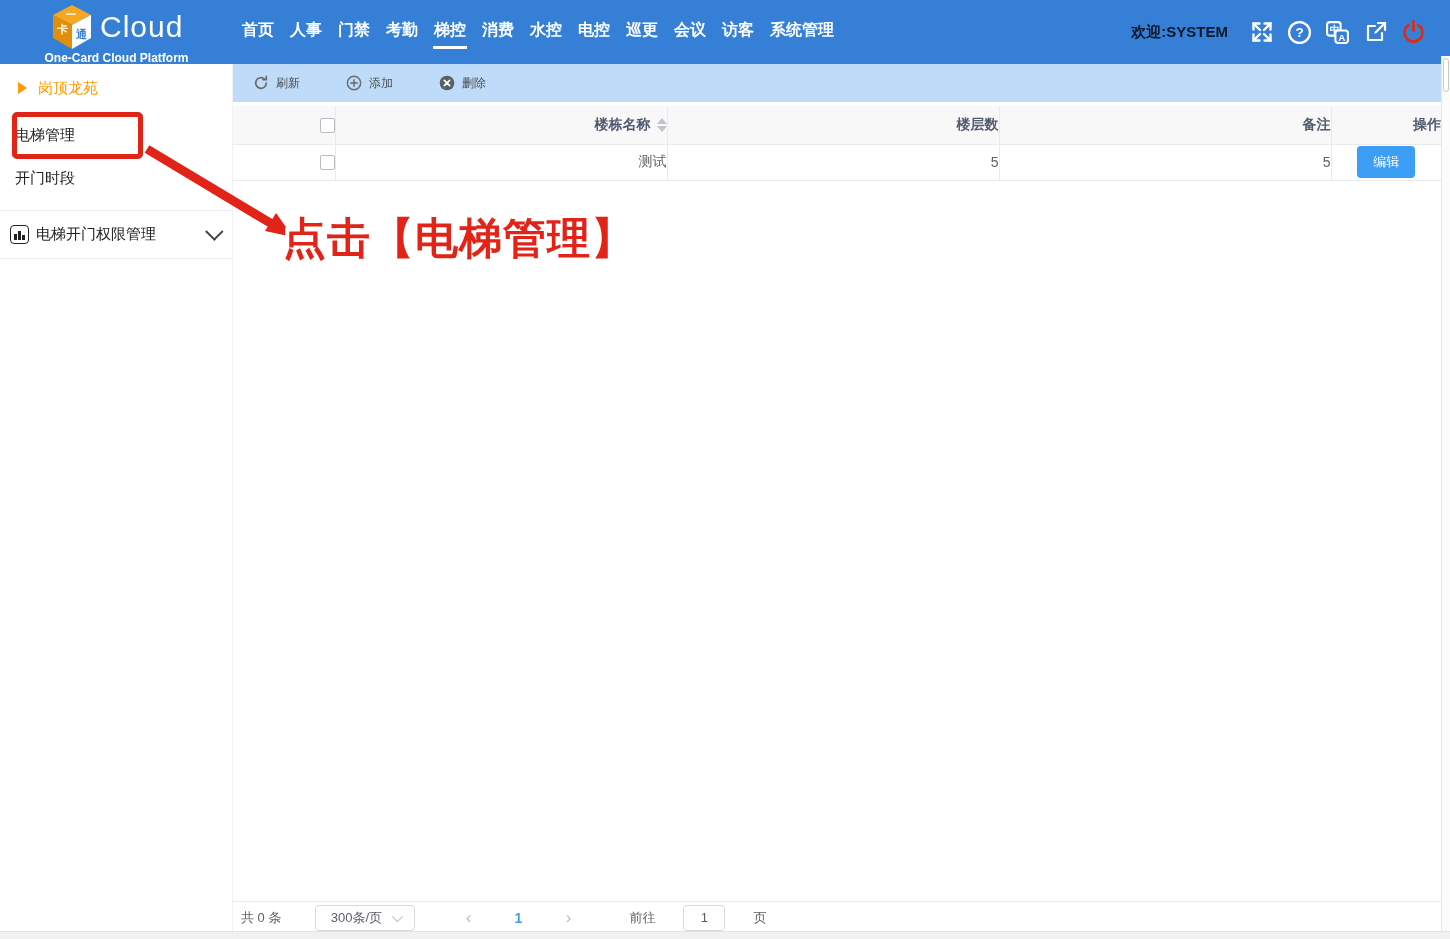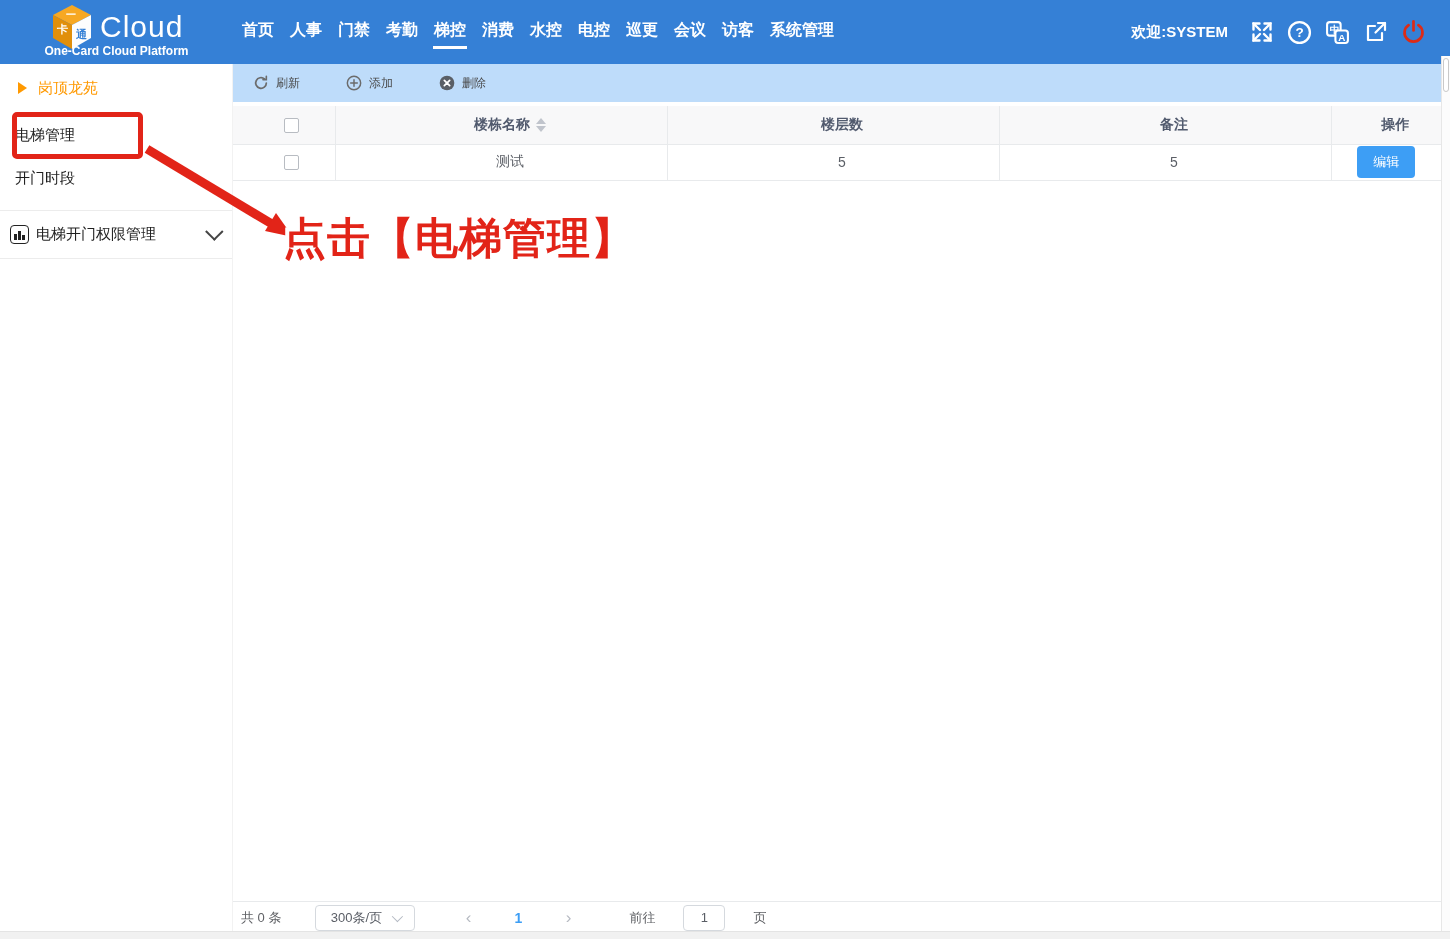--- a/index.html
+++ b/index.html
@@ -4,26 +4,26 @@
 <style>
   * { margin:0; padding:0; box-sizing:border-box; }
   html,body { width:1450px; height:939px; font-family:"Liberation Sans","DejaVu Sans",sans-serif; background:#fff; }
   .app { position:relative; width:1450px; height:939px; overflow:hidden; background:#fff; }
 
   
   .topbar { position:absolute; top:0; left:0; width:1450px; height:64px; background:#3580d6; display:flex; align-items:center; }
   .logo-block { width:233px; height:64px; position:relative; flex:0 0 auto; }
   .logo-row { position:absolute; top:4px; left:50px; display:flex; align-items:center; }
   .brand { color:#ffffff; font-size:30px; font-weight:400; margin-left:6px; letter-spacing:1px; }
-  .logo-sub { position:absolute; top:44px; left:0; width:233px; text-align:center; color:#fff; font-size:12px; font-weight:bold; }
+  .logo-sub { position:absolute; top:51px; left:0; width:233px; text-align:center; color:#fff; font-size:12px; font-weight:bold; }
   .topnav { display:flex; align-items:center; gap:14px; margin-left:8px; }
   .topnav .nav-item { color:#fff; font-size:16px; font-weight:bold; cursor:pointer; position:relative; padding:6px 1px 10px; }
   .topnav .nav-item.active::after { content:""; position:absolute; left:0; right:0; bottom:2px; height:3px; background:#fff; }
   .top-right { margin-left:auto; display:flex; align-items:center; gap:13px; padding-right:24px; }
-  .welcome { color:#ffffff; font-size:15px; font-weight:bold; margin-right:8px; }
+  .welcome { color:#0f172a; font-size:15px; font-weight:bold; margin-right:8px; }
   .tico { width:25px; height:25px; display:flex; align-items:center; justify-content:center; cursor:pointer; }
   .tico svg { display:block; }
 
   
   .sidebar { position:absolute; top:64px; left:0; width:233px; bottom:0; background:#fff; border-right:1px solid #f2f2f2; }
   .side-group-title { height:48px; display:flex; align-items:center; padding-left:18px; color:#ff9900; font-size:15px; cursor:pointer; }
   .tri-right { width:0; height:0; border-left:9px solid #ff9900; border-top:6px solid transparent; border-bottom:6px solid transparent; margin-right:11px; }
   .side-item { height:46px; display:flex; align-items:center; padding-left:15px; color:#1f1f1f; font-size:15px; cursor:pointer; }
   .side-item.short { height:40px; }
   .side-collapsed { height:49px; display:flex; align-items:center; padding:0 14px 0 10px; border-top:1px solid #ececec; border-bottom:1px solid #ececec; color:#1f1f1f; font-size:15px; cursor:pointer; }
@@ -32,21 +32,21 @@
   .chev-down { margin-left:auto; width:13px; height:13px; border-right:2px solid #444; border-bottom:2px solid #444; transform:rotate(45deg) translateY(-4px); }
 
   
   .main { position:absolute; top:64px; left:233px; width:1208px; bottom:0; background:#fff; }
   .toolbar { height:38px; background:#bedcfa; display:flex; align-items:center; padding-left:14px; gap:34px; }
   .tool-btn { display:flex; align-items:center; gap:7px; color:#4a4a4a; font-size:12px; cursor:pointer; padding:4px 6px; }
   .tool-btn svg { display:block; }
 
   .tablewrap { margin-top:4px; border-right:1px solid #ececec; }
   table.grid { width:100%; border-collapse:collapse; table-layout:fixed; }
-  table.grid th, table.grid td { border-bottom:1px solid #e8eaec; border-right:1px solid #e8eaec; font-size:14px; text-align:center; padding:0 0 0 18px; }
+  table.grid th, table.grid td { border-bottom:1px solid #e8eaec; border-right:1px solid #e8eaec; font-size:14px; text-align:right; padding:0 0 0 18px; }
   table.grid th:last-child, table.grid td:last-child { border-right:none; }
   table.grid th { background:#f8f8f9; height:38px; color:#515a6e; font-weight:bold; }
   table.grid td { height:36px; color:#5b5f66; background:#fff; }
   .col-check { width:102px; }
   .col-name { width:332px; }
   .col-floors { width:332px; }
   .col-remark { width:332px; }
   .col-op { width:110px; }
   .checkbox { width:15px; height:15px; border:1px solid #b8bcc2; border-radius:2px; background:#fff; display:inline-block; vertical-align:middle; margin-left:-3px; cursor:pointer; }
   .sorter { display:inline-flex; flex-direction:column; gap:2px; margin-left:6px; vertical-align:middle; }

